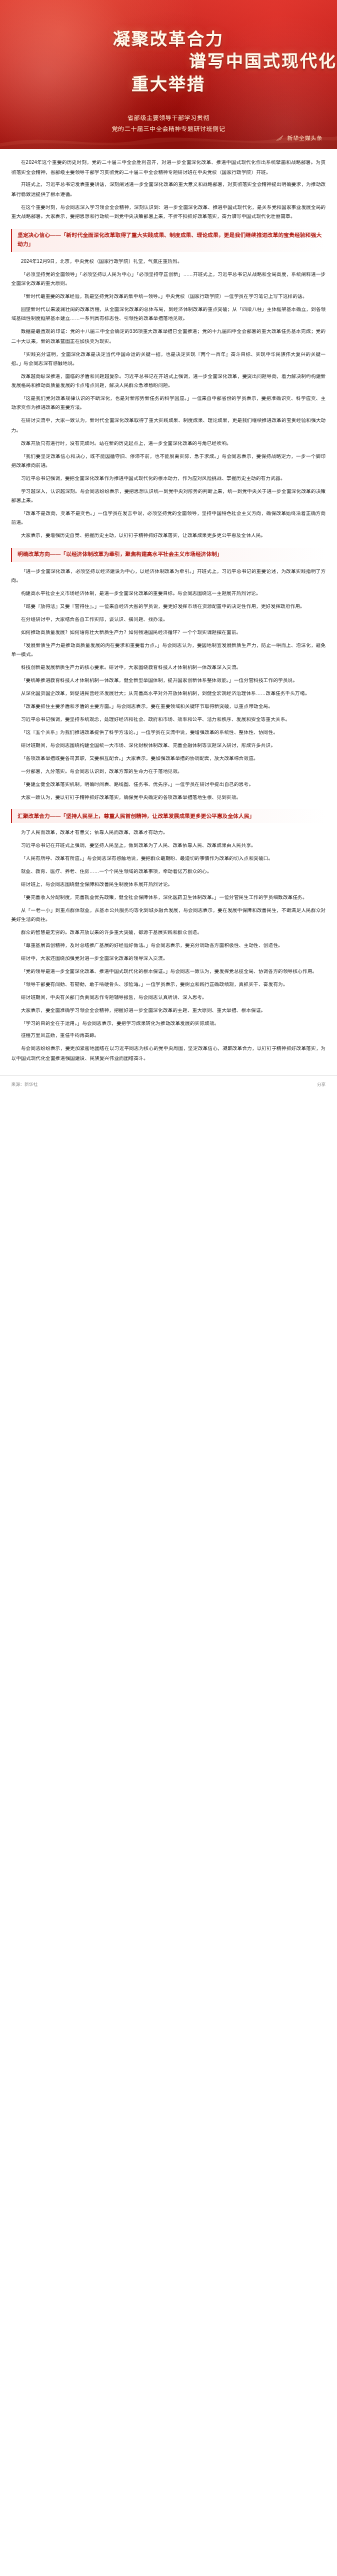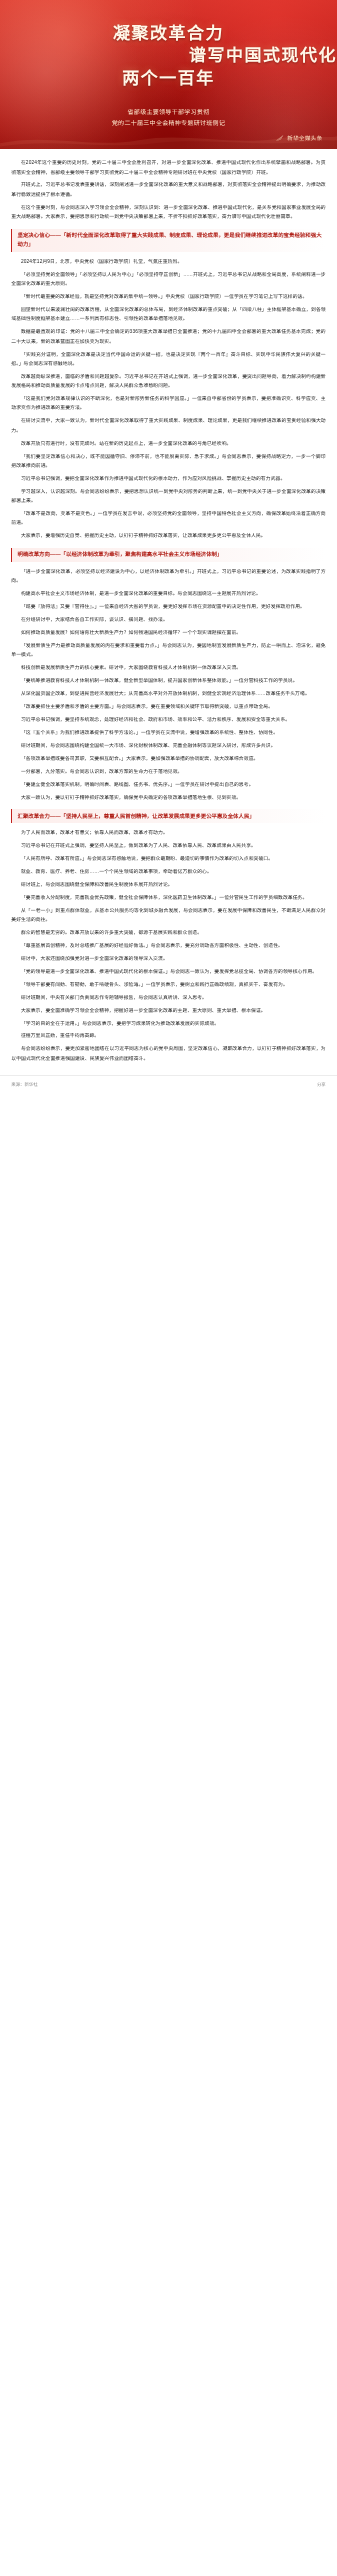--- a/index.html
+++ b/index.html
@@ -51,21 +51,21 @@
     bottom: -82px;
     width: 247px;
     height: 216px;
     border-radius: 50%;
     background: radial-gradient(circle, rgba(255,255,255,0.10) 0%, rgba(255,255,255,0) 66%);
   }
   .hero-inner {
     position: relative;
     z-index: 3;
     text-align: center;
-    padding-top: 23px;
+    padding-top: 29px;
   }
   .hero-title {
     font-family: "Liberation Serif", "DejaVu Serif", serif;
     font-weight: bold;
     color: #fff7e8;
     letter-spacing: 1.5px;
     text-shadow: 0 1px 2.6px rgba(80,0,0,0.55), 0 0 7.2px rgba(255,190,120,0.35);
   }
   .hero-line1 { font-size: 17px; line-height: 1.32; }
   .hero-line2 { font-size: 17px; line-height: 1.32; text-align: right; }
@@ -163,21 +163,21 @@
 
   <div class="hero">
     <svg class="hero-wave" viewBox="0 0 655 36" preserveAspectRatio="none">
       <path d="M0,24 C90,4 180,34 270,18 C360,2 450,30 545,14 C600,5 630,16 655,10 L655,36 L0,36 Z" fill="rgba(255,200,150,0.18)"></path>
       <path d="M0,30 C100,14 200,36 300,24 C400,12 500,32 600,20 C630,16 645,20 655,18 L655,36 L0,36 Z" fill="rgba(120,0,0,0.30)"></path>
     </svg>
 
     <div class="hero-inner">
       <div class="hero-title hero-line1">凝聚改革合力</div>
       <div class="hero-title hero-line2">谱写中国式现代化</div>
-      <div class="hero-title hero-line3">两个一百年</div>
+      <div class="hero-title hero-line3">重大举措</div>
 
       <div class="hero-rule"></div>
 
       <div class="hero-sub">
         <span class="sub-line">省部级主要领导干部学习贯彻</span>
         <span class="sub-line">党的二十届三中全会精神专题研讨班侧记</span>
       </div>
     </div>
 
     <div class="hero-badge">

